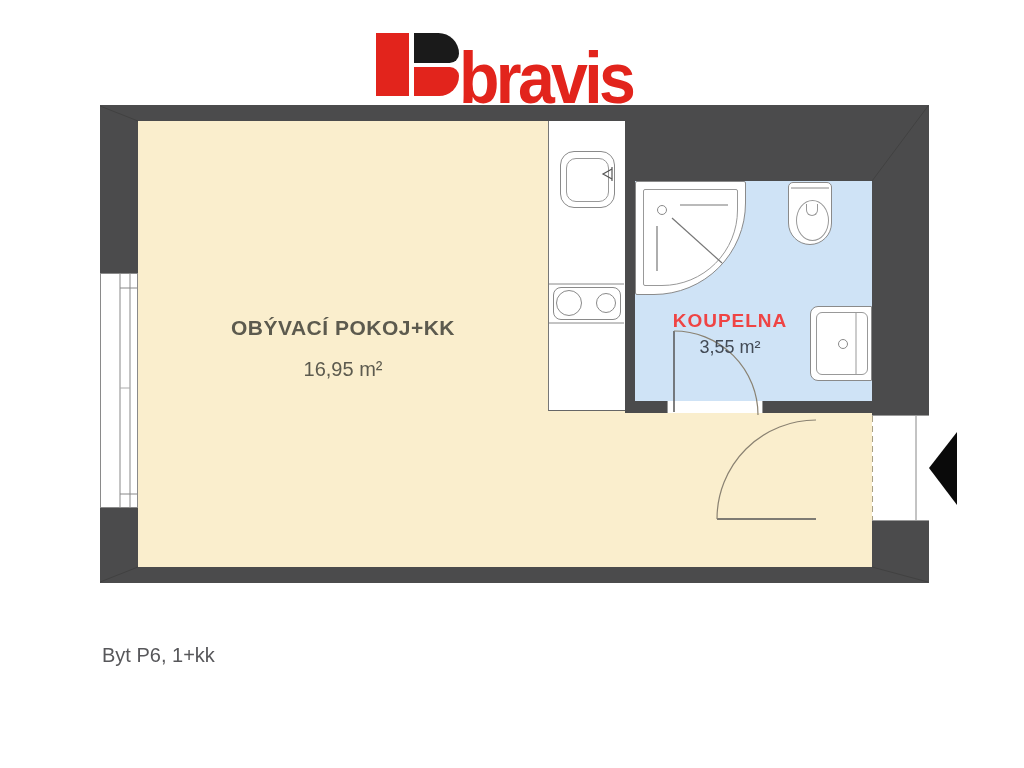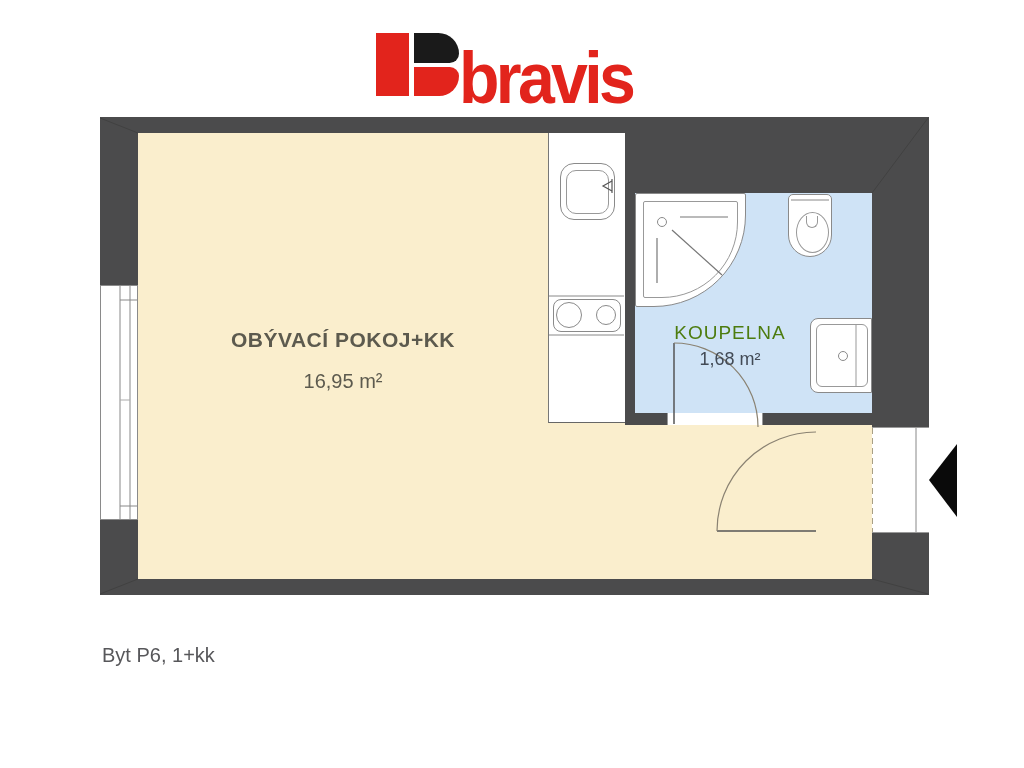--- a/index.html
+++ b/index.html
@@ -15,34 +15,34 @@
         display:flex;justify-content:center;align-items:flex-end;gap:0}
   .mark{display:flex;gap:5px;height:63px}
   .mark-bar{width:33px;height:63px;background:var(--red)}
   .mark-bowls{display:flex;flex-direction:column;gap:4px;width:45px;height:63px}
   .bowl-top{flex:1;background:#1a1a1a;border-radius:0 22px 10px 0}
   .bowl-bottom{flex:1;background:var(--red);border-radius:0 10px 22px 0}
   .logo-text{color:var(--red);font-weight:bold;font-size:72px;line-height:63px;
              letter-spacing:-4px;margin-bottom:-14px;transform:scaleX(.92);transform-origin:left bottom}
 
   
-  .plan{position:absolute;left:0;top:115px;width:1024px;height:485px}
+  .plan{position:absolute;left:0;top:103px;width:1024px;height:485px}
   .abs{position:absolute}
   .w{position:absolute;background:var(--wall)}
   .room{position:absolute}
   .white{position:absolute;background:#fff}
   .fix{position:absolute;background:#fff;border:1px solid var(--line)}
   .circ{position:absolute;background:#fff;border:1px solid var(--line);border-radius:50%}
   svg.ov{position:absolute;left:0;top:0;pointer-events:none}
 
   
   .room-label{position:absolute;text-align:center}
   .rl1{font-weight:bold;font-size:21px;letter-spacing:.5px;color:#5c5a4e}
   .rl2{font-size:20px;margin-top:18px;color:#5c5a4e}
-  .bl1{font-weight:normal;font-size:19px;letter-spacing:1px;color:#4d7c0f}
+  .bl1{font-weight:bold;font-size:19px;letter-spacing:1px;color:#ef4444}
   .bl2{font-size:18px;margin-top:5px;color:#424a55}
 
   
   .caption{position:absolute;left:102px;top:644px;font-size:20px;color:var(--ink)}
 </style>
 </head>
 <body>
 
 <div class="logo">
   <div class="mark">
@@ -142,17 +142,17 @@
 
     <polygon points="929,365 957,329 957,402" fill="#0a0a0a"></polygon>
   </svg>
 
   <div class="room-label" style="left:138px;top:213px;width:410px">
     <div class="rl1">OBÝVACÍ POKOJ+KK</div>
     <div class="rl2">16,95 m²</div>
   </div>
   <div class="room-label" style="left:610px;top:207px;width:240px">
     <div class="bl1">KOUPELNA</div>
-    <div class="bl2">1,68 m²</div>
+    <div class="bl2">3,55 m²</div>
   </div>
 </div>
 
 <div class="caption">Byt P6, 1+kk</div>
 
 </body></html>

